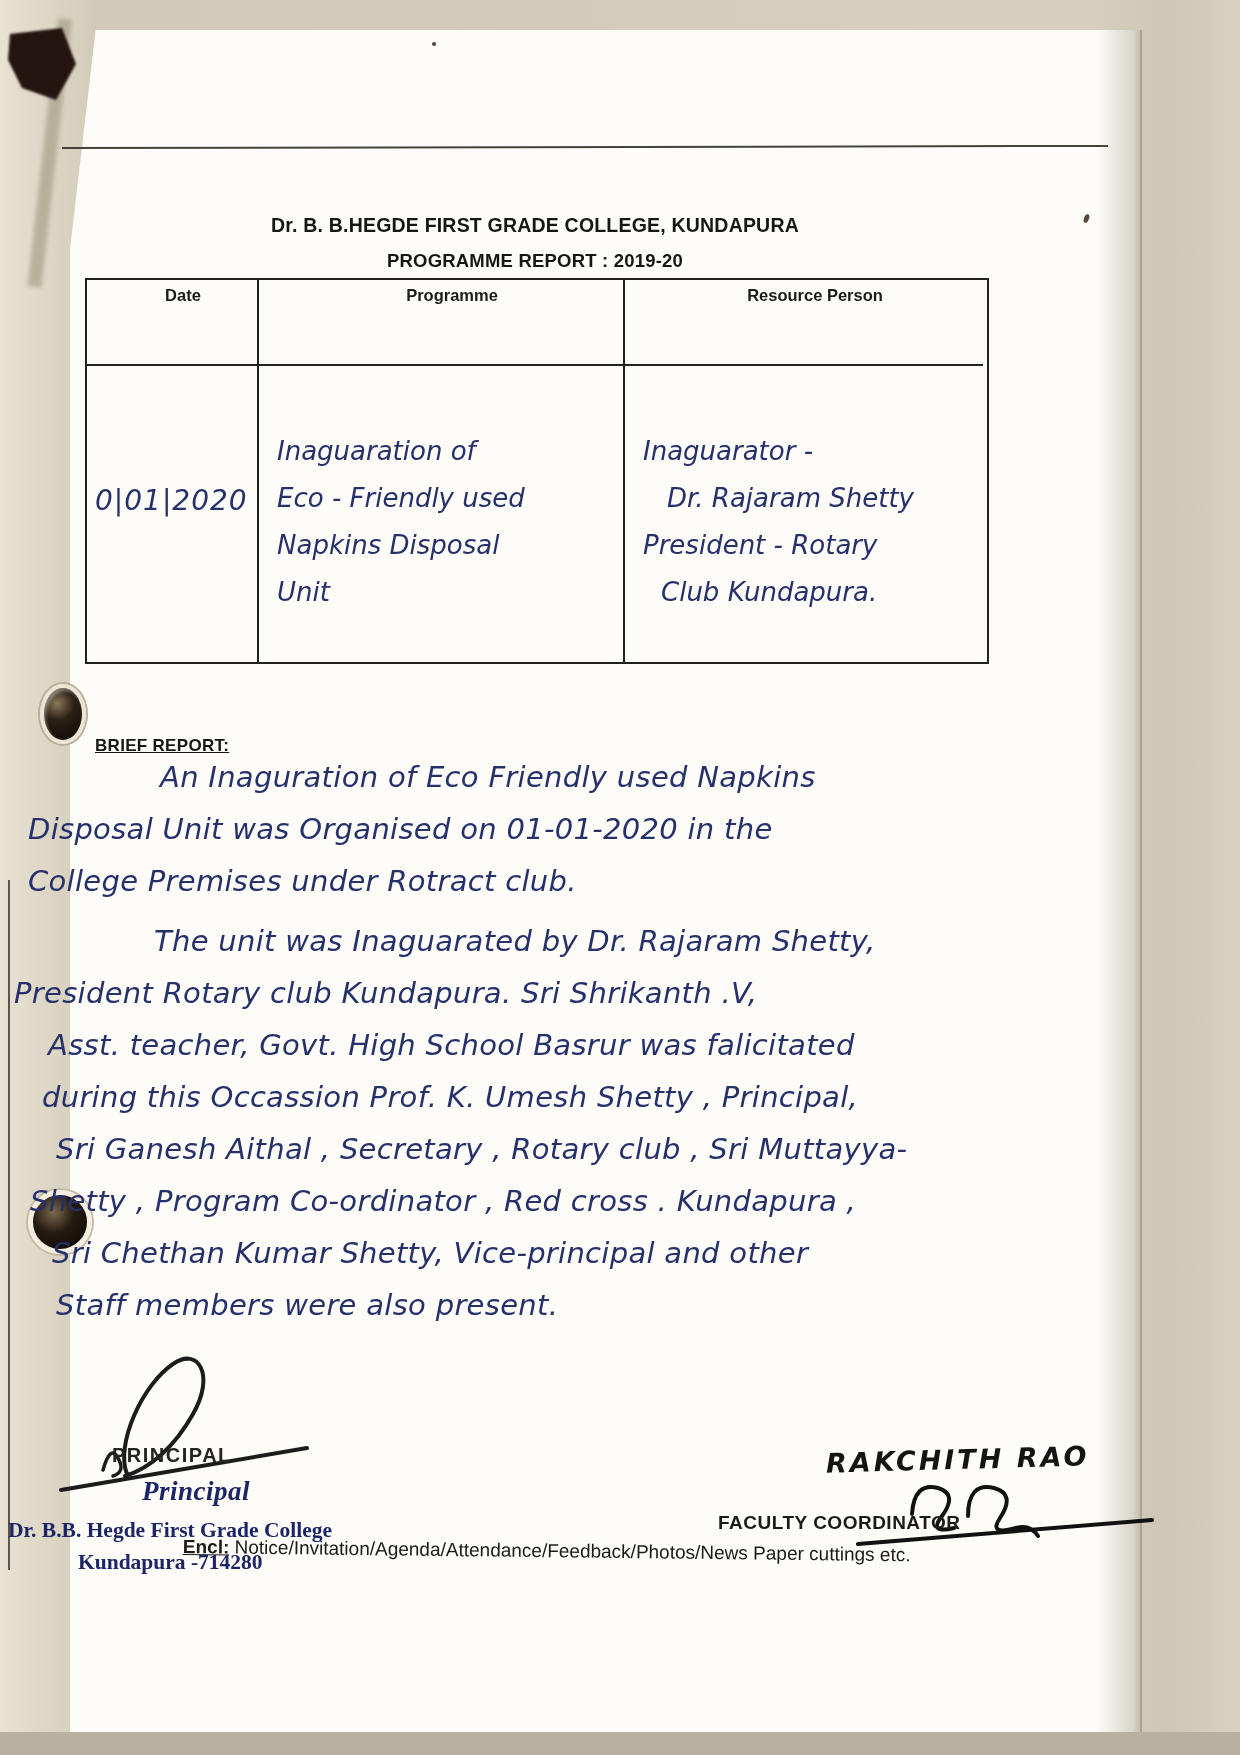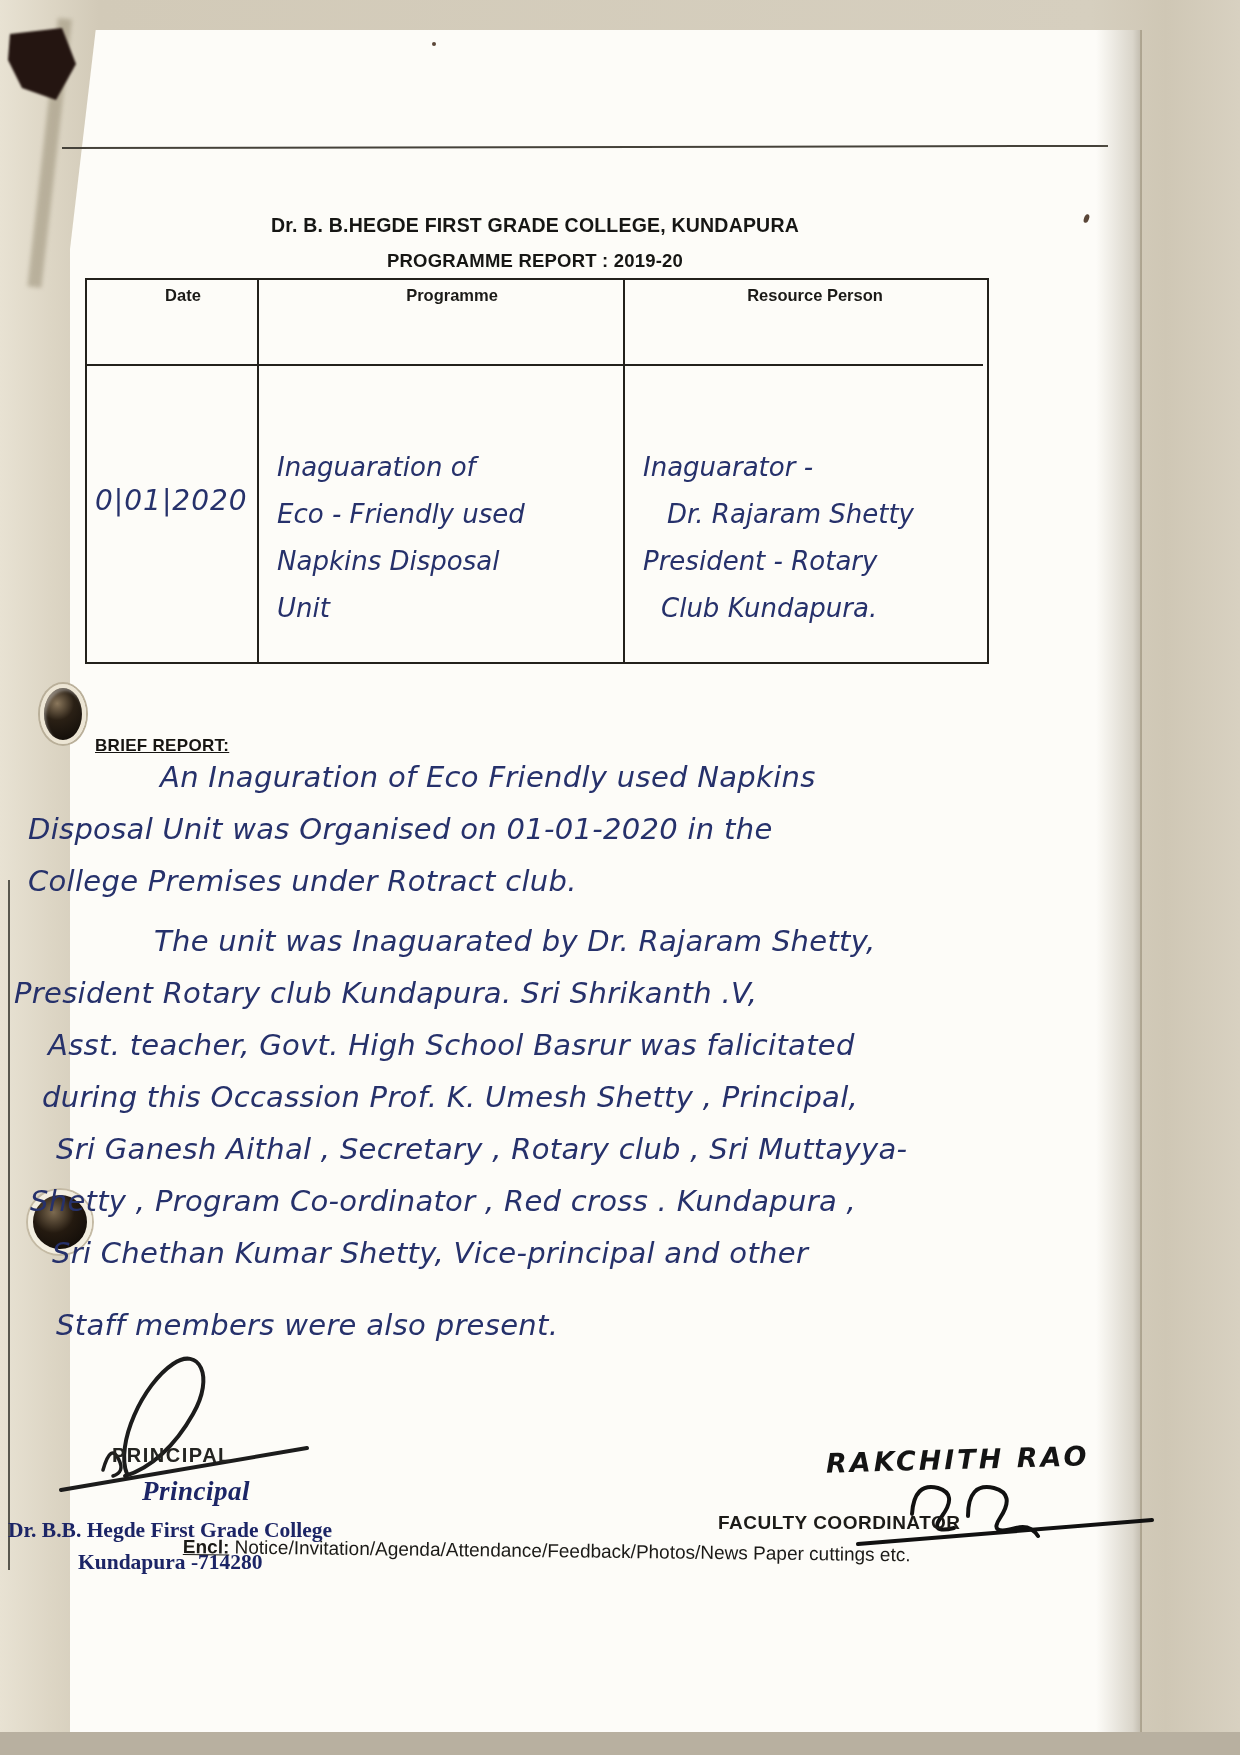--- a/index.html
+++ b/index.html
@@ -40,38 +40,38 @@
   #programme-table{left:85px;top:278px;width:900px;height:382px;border:2px solid #23211c;
     display:grid;grid-template-columns:172px 366px 358px;grid-template-rows:86px 1fr;}
   .thcell{border-right:2px solid #23211c;border-bottom:2px solid #23211c;
     font-weight:bold;font-size:16.5px;color:#1b1a17;text-align:center;padding-top:6px;padding-left:22px;}
   .tdcell{border-right:2px solid #23211c;position:relative;}
   .last{border-right:none;}
 
   
   .hw{font-family:"DejaVu Sans",sans-serif;font-style:italic;color:#26316b;}
   #hw-date{left:8px;top:118px;font-size:28px;letter-spacing:1px;}
-  .cell-lines{left:18px;top:70px;margin-top:16px;}
+  .cell-lines{left:18px;top:70px;}
   .cell-lines div{height:47px;font-size:26px;white-space:nowrap;}
   #resource-lines div:nth-child(2){padding-left:24px;}
   #resource-lines div:nth-child(4){padding-left:18px;}
 
   #brief-heading{left:95px;top:736px;font-size:17px;font-weight:bold;color:#171512;
     text-decoration:underline;letter-spacing:.3px;}
   .para .hw-line{height:52px;font-size:29px;white-space:nowrap;letter-spacing:.3px;}
   #para1{left:28px;top:760px;width:1070px;}
   #para1 .hw-line:first-child{padding-left:132px;}
   #para2{left:14px;top:924px;width:1090px;}
   #para2 .hw-line:first-child{padding-left:140px;}
   #para2 .hw-line:nth-child(3){padding-left:34px;}
   #para2 .hw-line:nth-child(4){padding-left:28px;}
   #para2 .hw-line:nth-child(5){padding-left:42px;}
   #para2 .hw-line:nth-child(6){padding-left:16px;}
   #para2 .hw-line:nth-child(7){padding-left:38px;}
-  #para2 .hw-line:nth-child(8){padding-left:42px;margin-top:20px;}
+  #para2 .hw-line:nth-child(8){padding-left:42px;}
 
   
   #principal-caption{left:112px;top:1444px;font-size:20px;font-weight:bold;color:#242421;letter-spacing:1.5px;}
   .stamp{color:#1c2566;font-family:"Liberation Serif",serif;font-weight:bold;white-space:nowrap;}
   #stamp-principal{left:142px;top:1476px;font-size:27px;font-style:italic;letter-spacing:.5px;}
   #stamp-college{left:8px;top:1518px;font-size:21.5px;}
   #stamp-place{left:78px;top:1550px;font-size:21.5px;}
   #faculty-name{left:826px;top:1444px;font-size:27px;font-weight:bold;color:#141414;
     font-family:"DejaVu Sans",sans-serif;font-style:italic;letter-spacing:3px;transform:rotate(-1.6deg);white-space:nowrap;}
   #faculty-caption{left:718px;top:1512px;font-size:19px;color:#1c1b18;letter-spacing:.5px;font-weight:bold;}

